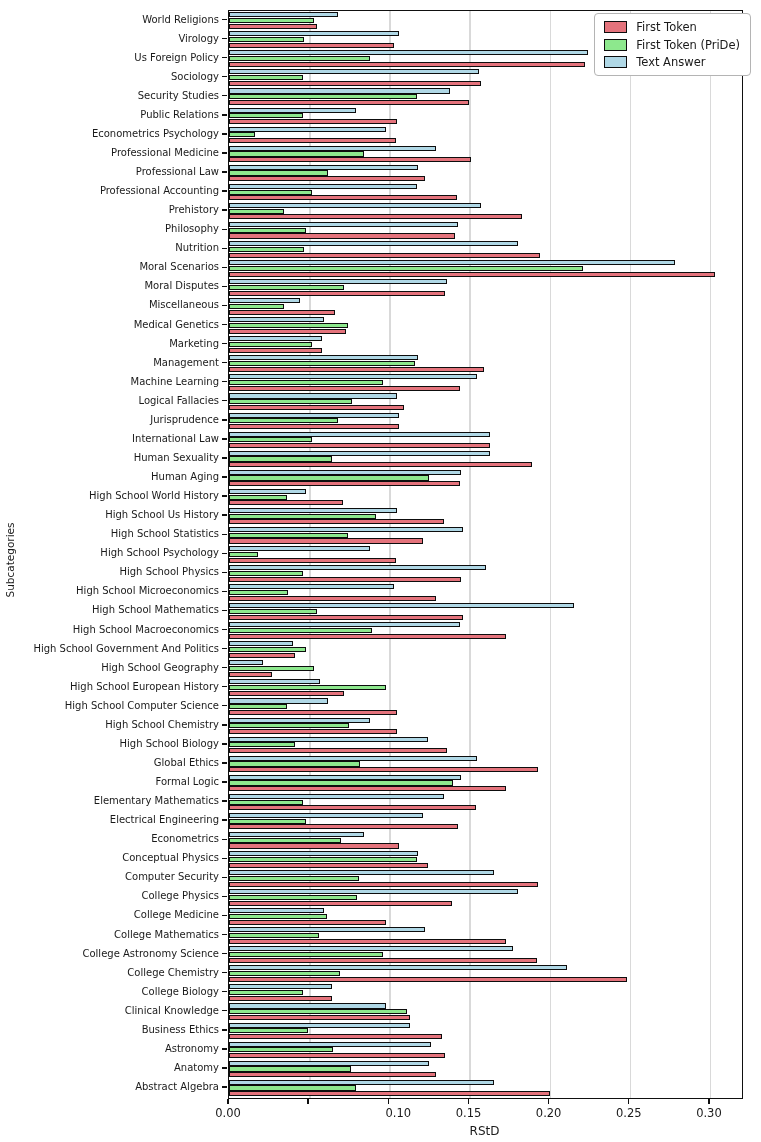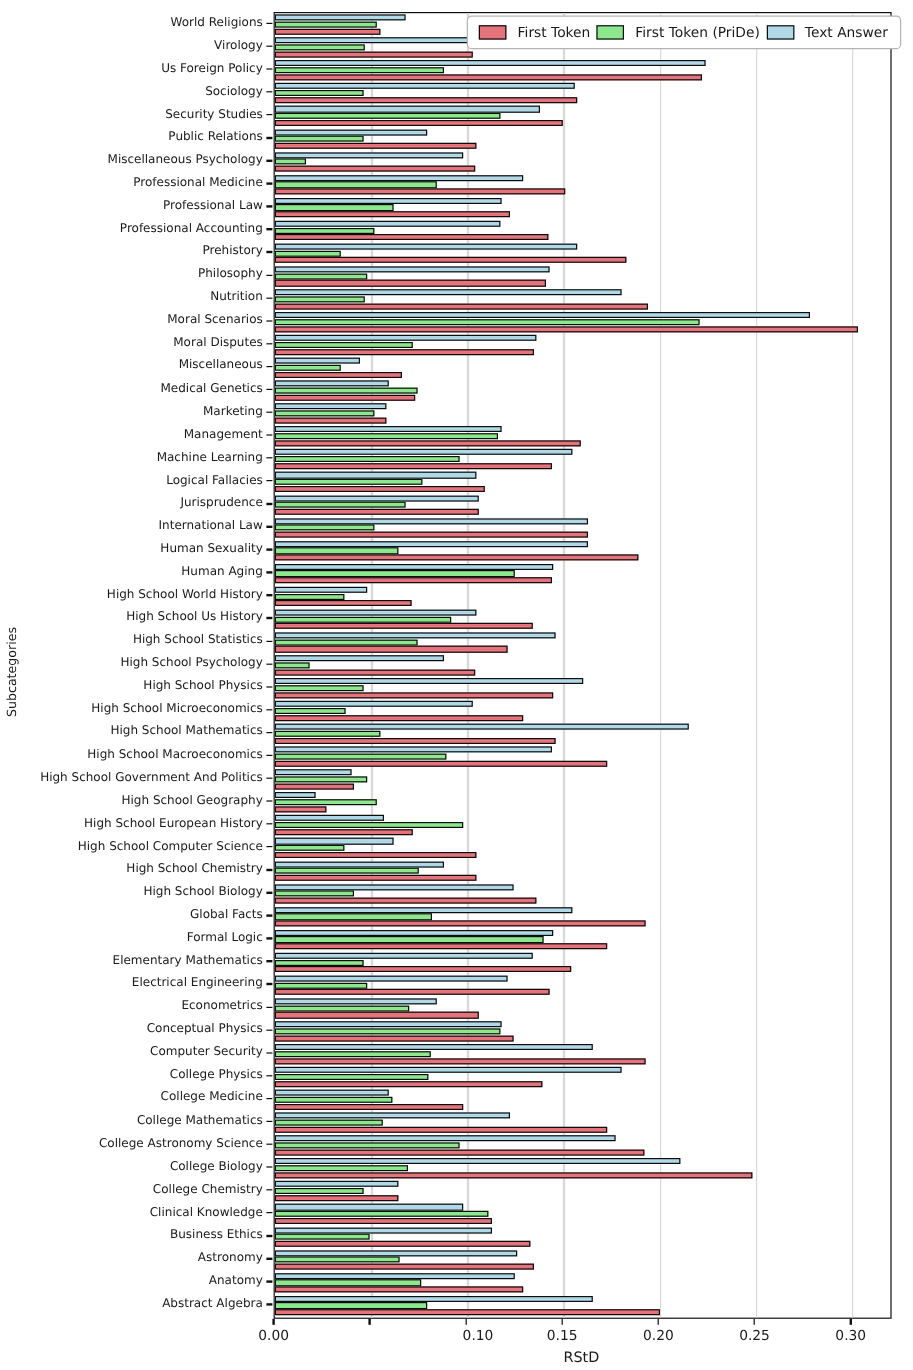--- a/index.html
+++ b/index.html
@@ -32,21 +32,21 @@
     position:absolute;left:228px;width:513px;top:1124px;text-align:center;
     font-size:12px;
   }
   .ylabel{
     position:absolute;left:10px;top:560px;transform:translate(-50%,-50%) rotate(-90deg);
     font-size:10.5px;white-space:nowrap;
   }
   .legend{
     position:absolute;right:10px;top:13px;z-index:5;background:#ffffff;
     border:1.2px solid #b4b4b4;border-radius:4px;padding:7px 10px 7px 9px;
-    display:flex;flex-direction:row;gap:5.5px;
+    display:flex;flex-direction:column;gap:5.5px;
   }
   .legend-entry{display:flex;align-items:center;gap:9px;}
   .legend-swatch{width:23px;height:12px;box-sizing:border-box;border:1.2px solid #0d0d0d;flex:0 0 auto;}
   .legend-label{font-size:11.5px;line-height:12px;white-space:nowrap;}
 </style>
 </head>
 <body>
 
 <div class="ylabel">Subcategories</div>
 
@@ -69,21 +69,21 @@
     </div>
     <div class="cat-row">
       <span class="cat-label">Security Studies</span>
       <span class="ytick"></span>
     </div>
     <div class="cat-row">
       <span class="cat-label">Public Relations</span>
       <span class="ytick"></span>
     </div>
     <div class="cat-row">
-      <span class="cat-label">Miscellaneous Psychology</span>
+      <span class="cat-label">Econometrics Psychology</span>
       <span class="ytick"></span>
     </div>
     <div class="cat-row">
       <span class="cat-label">Professional Medicine</span>
       <span class="ytick"></span>
     </div>
     <div class="cat-row">
       <span class="cat-label">Professional Law</span>
       <span class="ytick"></span>
     </div>
@@ -201,21 +201,21 @@
     </div>
     <div class="cat-row">
       <span class="cat-label">High School Chemistry</span>
       <span class="ytick"></span>
     </div>
     <div class="cat-row">
       <span class="cat-label">High School Biology</span>
       <span class="ytick"></span>
     </div>
     <div class="cat-row">
-      <span class="cat-label">Global Facts</span>
+      <span class="cat-label">Global Ethics</span>
       <span class="ytick"></span>
     </div>
     <div class="cat-row">
       <span class="cat-label">Formal Logic</span>
       <span class="ytick"></span>
     </div>
     <div class="cat-row">
       <span class="cat-label">Elementary Mathematics</span>
       <span class="ytick"></span>
     </div>
@@ -245,25 +245,25 @@
     </div>
     <div class="cat-row">
       <span class="cat-label">College Mathematics</span>
       <span class="ytick"></span>
     </div>
     <div class="cat-row">
       <span class="cat-label">College Astronomy Science</span>
       <span class="ytick"></span>
     </div>
     <div class="cat-row">
+      <span class="cat-label">College Chemistry</span>
+      <span class="ytick"></span>
+    </div>
+    <div class="cat-row">
       <span class="cat-label">College Biology</span>
-      <span class="ytick"></span>
-    </div>
-    <div class="cat-row">
-      <span class="cat-label">College Chemistry</span>
       <span class="ytick"></span>
     </div>
     <div class="cat-row">
       <span class="cat-label">Clinical Knowledge</span>
       <span class="ytick"></span>
     </div>
     <div class="cat-row">
       <span class="cat-label">Business Ethics</span>
       <span class="ytick"></span>
     </div>

